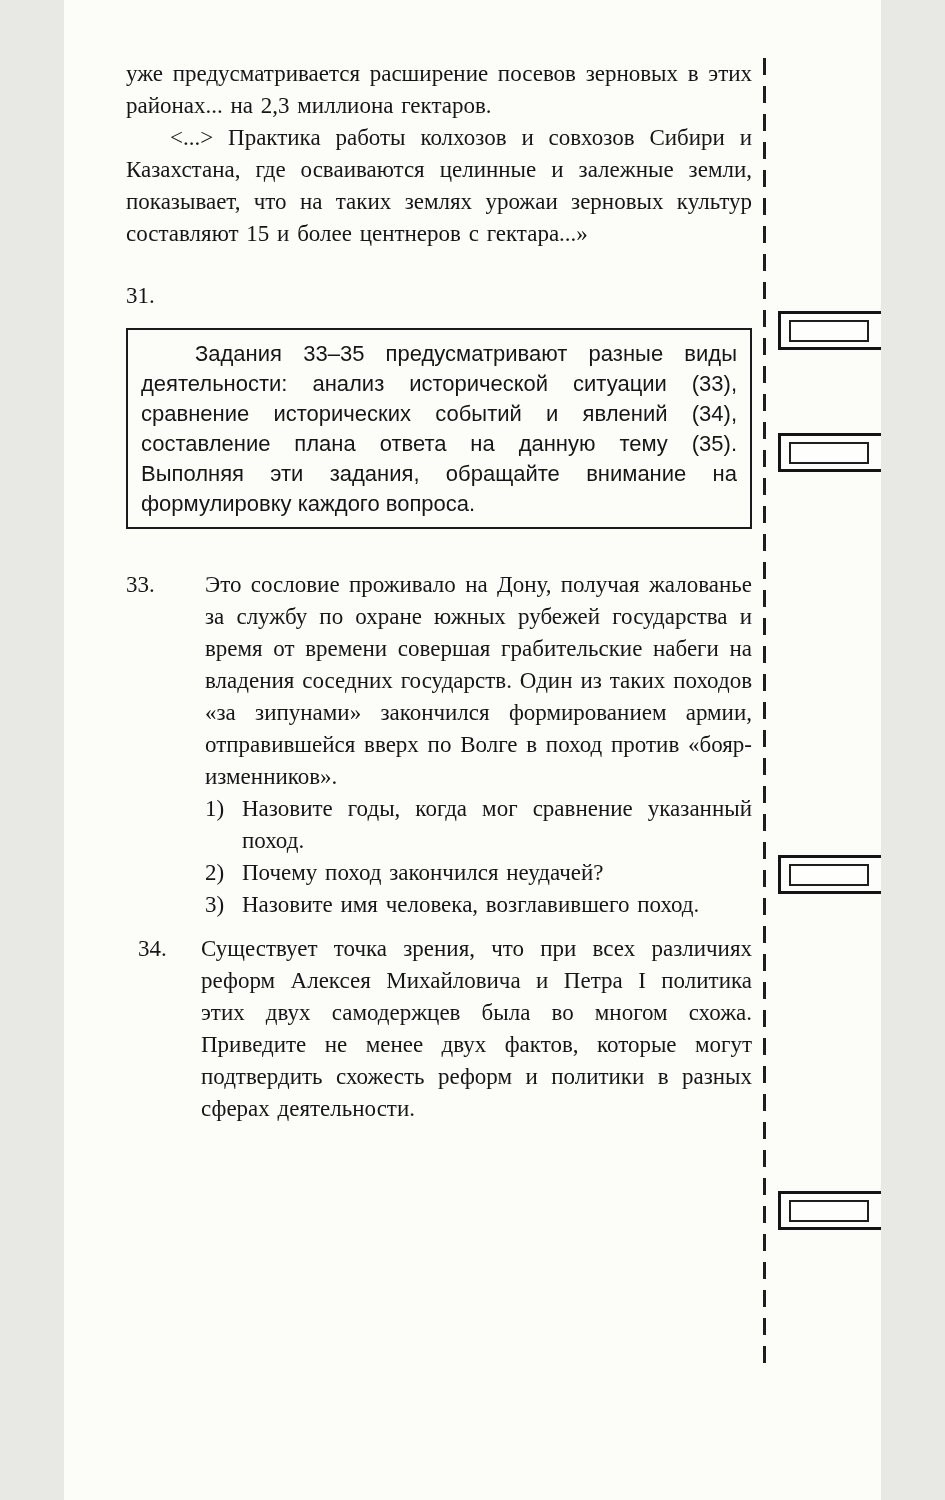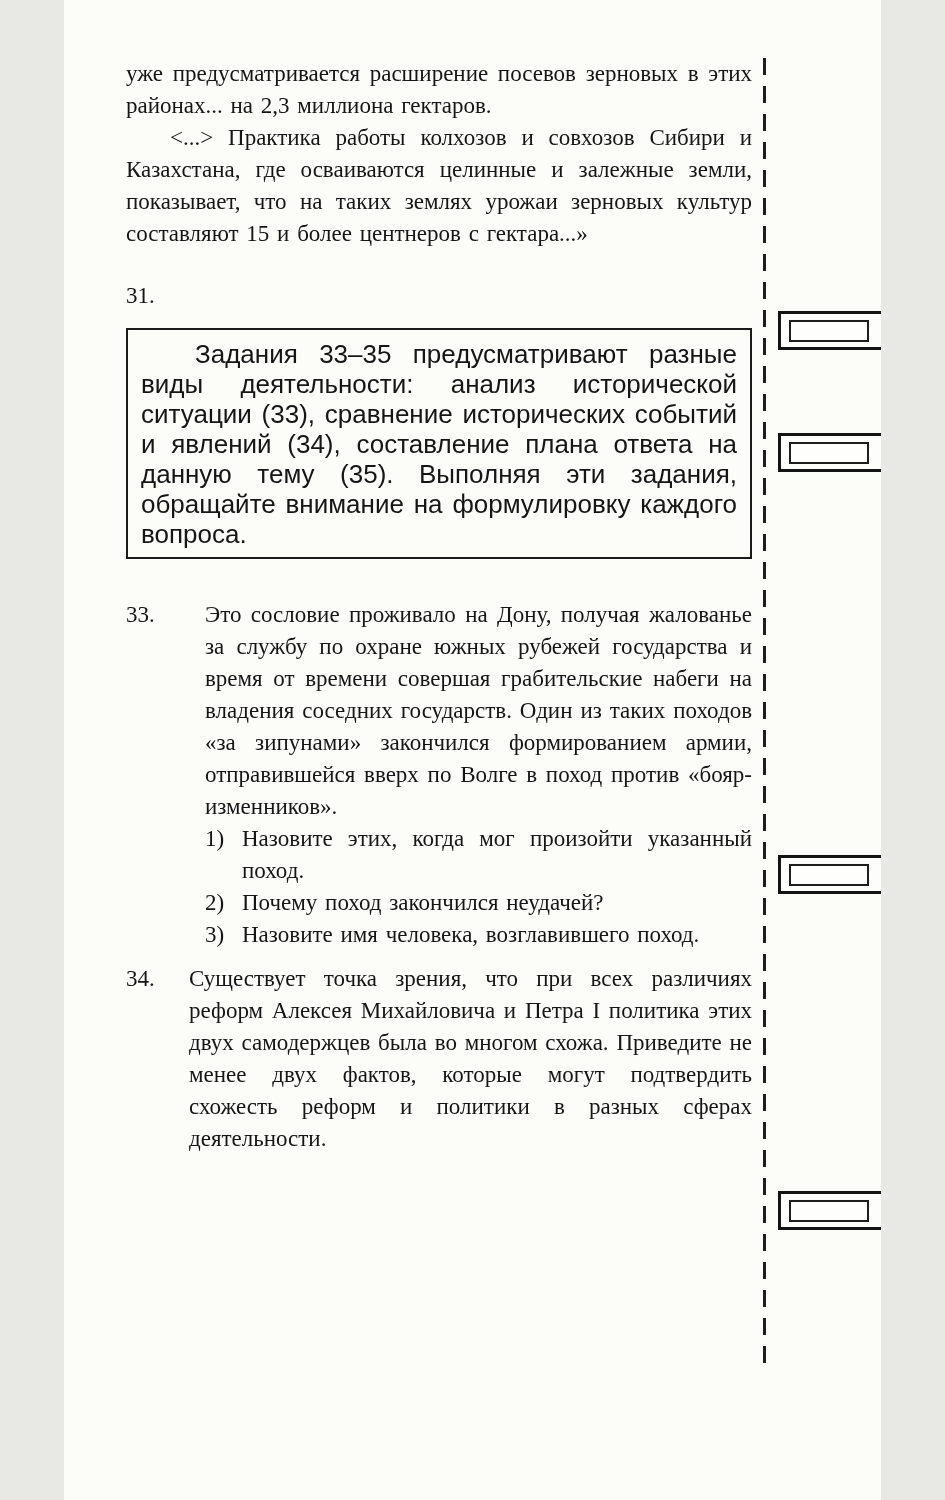--- a/index.html
+++ b/index.html
@@ -24,21 +24,21 @@
     font-size: 23px;
     line-height: 32px;
     text-align: justify;
     word-spacing: 2px;
   }
   .para.indent { text-indent: 44px; }
   .question { display: flex; }
   .q31 { margin-top: 30px; }
   .q32 { margin-top: 26px; }
   .q33 { margin-top: 40px; gap: 16px; }
-  .q34 { margin-top: 12px; }
+  .q34 { margin-top: 12px; margin-left: 12px; }
   .qnum {
     width: 63px;
     flex-shrink: 0;
     font-weight: normal;
     font-size: 23px;
     line-height: 32px;
   }
   .qbody {
     flex: 1;
     font-size: 23px;
@@ -47,21 +47,21 @@
     word-spacing: 2px;
   }
   .subitem { display: flex; }
   .submarker { width: 37px; flex-shrink: 0; }
   .subtext { flex: 1; text-align: justify; }
   .note-box {
     margin-top: 16px;
     border: 2px solid #1b1b1b;
     padding: 9px 13px 8px 13px;
     font-family: "Liberation Sans", sans-serif;
-    font-size: 26px;
+    font-size: 22px;
     line-height: 30px;
     text-align: justify;
     background: #fcfcf9;
   }
   .note-box p { text-indent: 54px; }
   .dash-line {
     position: absolute;
     left: 699px;
     top: 58px;
     width: 3px;
@@ -123,21 +123,21 @@
     <div class="note-box">
       <p>Задания 33–35 предусматривают разные виды деятельности: анализ исторической ситуации (33), сравнение исторических событий и явлений (34), составление плана ответа на данную тему (35). Выполняя эти задания, обращайте внимание на формулировку каждого вопроса.</p>
     </div>
 
     <div class="question q33">
       <div class="qnum">33.</div>
       <div class="qbody">
         <div>Это сословие проживало на Дону, получая жалованье за службу по охране южных рубежей государства и время от времени совершая грабительские набеги на владения соседних государств. Один из таких походов «за зипунами» закончился формированием армии, отправившейся вверх по Волге в поход против «бояр-изменников».</div>
         <div class="subitem">
           <span class="submarker">1)</span>
-          <span class="subtext">Назовите этих, когда мог произойти указанный поход.</span>
+          <span class="subtext">Назовите годы, когда мог сравнение указанный поход.</span>
         </div>
         <div class="subitem">
           <span class="submarker">2)</span>
           <span class="subtext">Почему поход закончился неудачей?</span>
         </div>
         <div class="subitem">
           <span class="submarker">3)</span>
           <span class="subtext">Назовите имя человека, возглавившего поход.</span>
         </div>
       </div>

